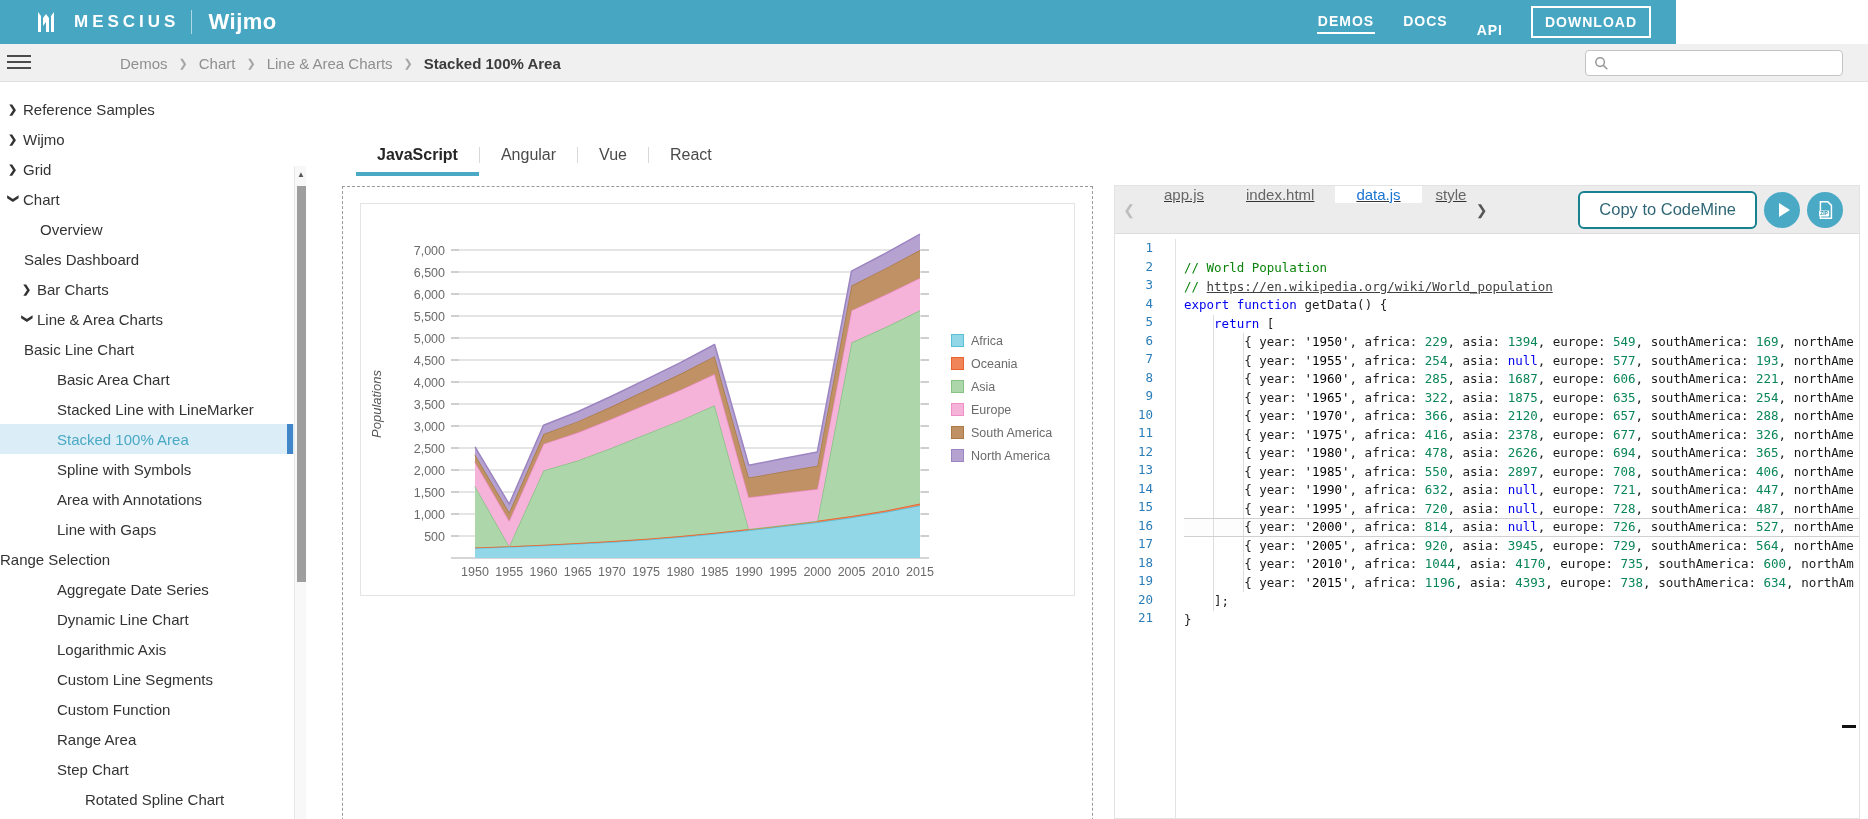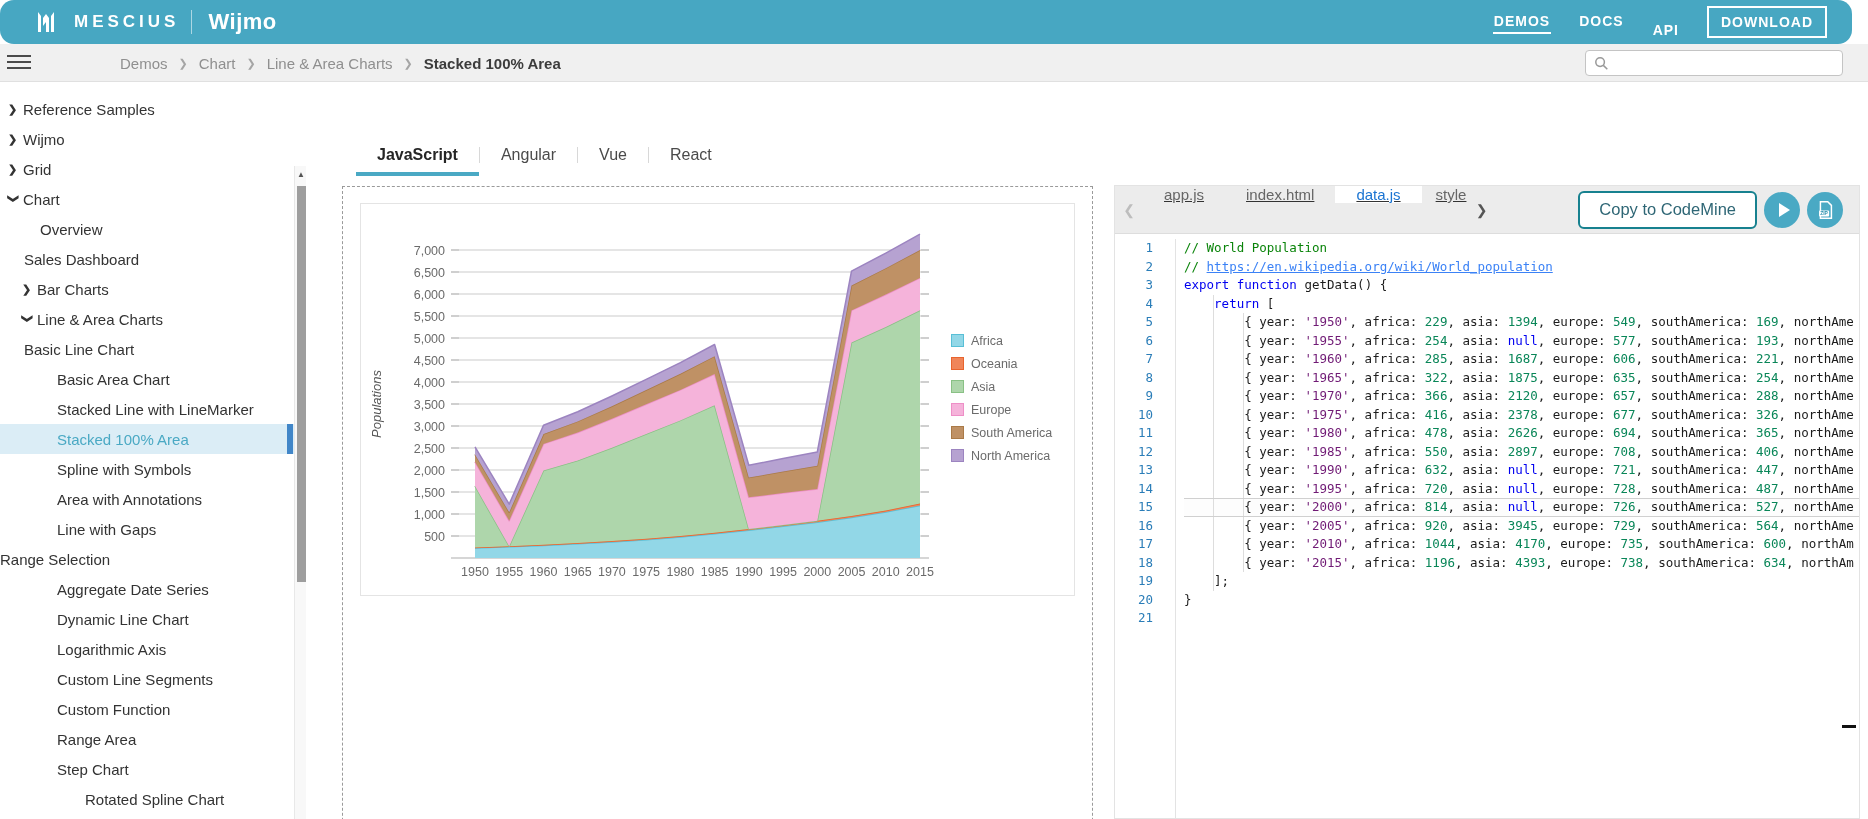--- a/index.html
+++ b/index.html
@@ -2,21 +2,21 @@
 <html><head>
 <meta charset="utf-8">
 <style>
   * { margin:0; padding:0; box-sizing:border-box; }
   html,body { background:#fff; }
   #app {
     position:relative; width:1868px; height:819px; overflow:hidden;
     font-family:"Liberation Sans", sans-serif; background:#fff; color:#333;
   }
   
-  #header { position:absolute; left:0; top:0; width:1852px; height:44px; background:#47a7c2; display:flex; align-items:center;border-radius:14px; }
+  #header { position:absolute; left:0; top:0; width:1676px; height:44px; background:#47a7c2; display:flex; align-items:center; }
   .logo-wrap { display:flex; align-items:center; margin-left:36px; }
   .logo-mark { width:26px; height:24px; margin-right:12px; }
   .brand { color:#fff; font-size:17px; font-weight:bold; letter-spacing:4px; }
   .brand-sep { width:1px; height:24px; background:rgba(255,255,255,.55); margin:0 16px 0 12px; }
   .product { color:#fff; font-size:22px; font-weight:bold; letter-spacing:.5px; }
   #top-nav { position:absolute; right:25px; top:0; height:44px; display:flex; align-items:center; gap:27px; }
   .top-link { color:#fff; font-size:14px; font-weight:bold; letter-spacing:1px; cursor:pointer; padding:3px 1px; border-bottom:2px solid transparent; }
   .top-link.active { border-bottom:2px solid #fff; }
   .download-btn { color:#fff; font-size:14px; font-weight:bold; letter-spacing:1px; border:2px solid #fff; padding:6px 12px; cursor:pointer; background:transparent; }
   
@@ -64,28 +64,28 @@
   .code-tab.active { background:#fff; color:#1a74d2; }
   .code-tab.clipped { width:46px; padding:0 0 0 14px; overflow:hidden; }
   #tab-actions { margin-left:auto; display:flex; align-items:center; gap:7px; padding-right:16px; }
   #copy-btn { height:38px; padding:0 19px; background:#fff; border:2px solid #17818f; border-radius:6px; color:#2e6675; font-size:16.5px; font-family:"Liberation Sans",sans-serif; cursor:pointer; }
   .circle-btn { width:36px; height:36px; border-radius:50%; background:#4aa9c4; display:flex; align-items:center; justify-content:center; cursor:pointer; border:none; }
   .play-tri { width:0; height:0; border-left:11px solid #fff; border-top:7px solid transparent; border-bottom:7px solid transparent; margin-left:4px; }
   
   #code-area { position:relative; display:flex; height:585px; font-family:"DejaVu Sans Mono", monospace; font-size:12.5px; line-height:18.5px; padding-top:5px; overflow:hidden; }
   #gutter { width:61px; border-right:1px solid #e3e3e3; text-align:right; color:#2a7db8; flex:0 0 61px; }
   #gutter div { height:18.5px; padding-right:22px; }
-  #codelines { flex:1; overflow:hidden; padding-left:8px; }
+  #codelines { flex:1; overflow:hidden; padding-left:8px;margin-top:20px; }
   .cline { height:18.5px; white-space:pre; }
   .cline.active { background:#fdfdfd; border-top:1px solid #d0d0d0; border-bottom:1px solid #d0d0d0; height:18.5px; line-height:16.5px; }
   .ig { display:inline-block; width:4ch; height:100%; border-right:1px solid #ddd; vertical-align:top; }
   .cm  { color:#0a840a; }
-  .cmu { color:#3b82f6; text-decoration:underline; }
+  .cmu { color:#404040; text-decoration:underline; }
   .kw  { color:#0000f0; }
-  .str { color:#701a75; }
+  .str { color:#000000; }
   .num { color:#098658; }
   .pl  { color:#1c1c1c; }
   #cursor-dash { position:absolute; right:3px; top:491px; width:14px; height:3px; background:#111; }
 </style>
 </head>
 <body>
 
 <div id="app">
 
   <div id="header">

